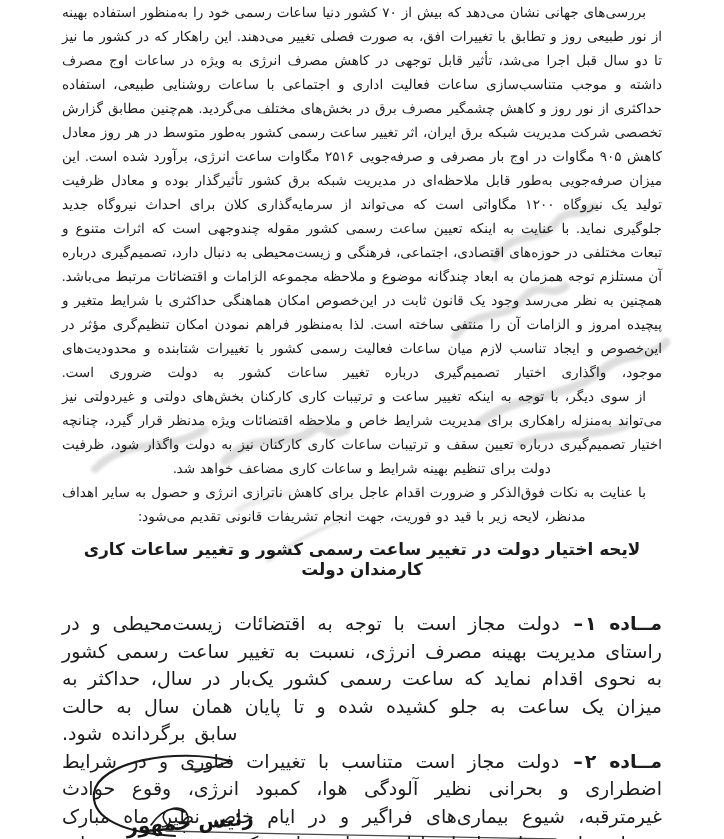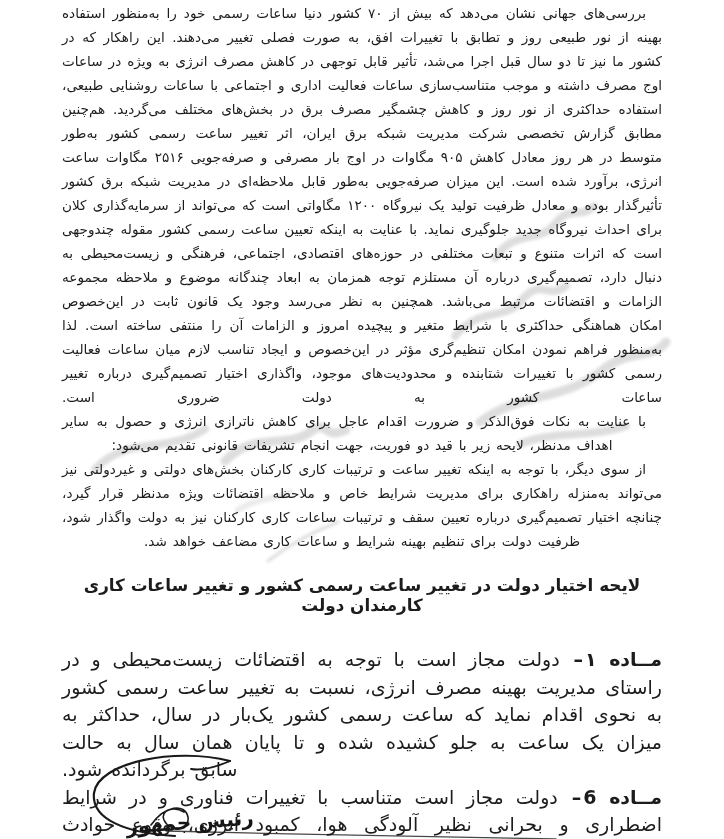--- a/index.html
+++ b/index.html
@@ -20,26 +20,26 @@
     z-index: 2;
     padding: 1px 62px 0 62px;
   }
   .body-par {
     margin: 0;
     font-size: 13.6px;
     line-height: 24px;
     text-align: justify;
     word-spacing: 1.5px;
   }
-  .indent { text-indent: 16px; }
+  .indent { text-indent: 16px; font-family: Liberation Serif, serif; }
   .justify-all { text-align-last: justify; }
   .center-last { text-align-last: center; }
   .left-last { text-align-last: left; }
   .bill-title {
-    margin: 22px 0 31px 0;
+    margin: 10px 0 31px 0;
     font-size: 16.8px;
     font-weight: 700;
     text-align: center;
     letter-spacing: 0;
   }
   .article {
     margin: 0;
     font-size: 19px;
     line-height: 27.5px;
     text-align: justify;
@@ -86,33 +86,33 @@
       <path d="M95,469 C130,434 166,455 205,429" stroke-width="8"></path>
       <path d="M268,561 C294,541 320,529 338,522" stroke-width="3"></path>
       <path d="M238,510 C258,497 276,500 290,492" stroke-width="6" opacity="0.6"></path>
     </g>
   </svg>
 
   <div class="content">
 
     <p class="body-par indent justify-all">بررسی‌های جهانی نشان می‌دهد که بیش از ۷۰ کشور دنیا ساعات رسمی خود را به‌منظور استفاده بهینه از نور طبیعی روز و تطابق با تغییرات افق، به صورت فصلی تغییر می‌دهند. این راهکار که در کشور ما نیز تا دو سال قبل اجرا می‌شد، تأثیر قابل توجهی در کاهش مصرف انرژی به ویژه در ساعات اوج مصرف داشته و موجب متناسب‌سازی ساعات فعالیت اداری و اجتماعی با ساعات روشنایی طبیعی، استفاده حداکثری از نور روز و کاهش چشمگیر مصرف برق در بخش‌های مختلف می‌گردید. هم‌چنین مطابق گزارش تخصصی شرکت مدیریت شبکه برق ایران، اثر تغییر ساعت رسمی کشور به‌طور متوسط در هر روز معادل کاهش ۹۰۵ مگاوات در اوج بار مصرفی و صرفه‌جویی ۲۵۱۶ مگاوات ساعت انرژی، برآورد شده است. این میزان صرفه‌جویی به‌طور قابل ملاحظه‌ای در مدیریت شبکه برق کشور تأثیرگذار بوده و معادل ظرفیت تولید یک نیروگاه ۱۲۰۰ مگاواتی است که می‌تواند از سرمایه‌گذاری کلان برای احداث نیروگاه جدید جلوگیری نماید. با عنایت به اینکه تعیین ساعت رسمی کشور مقوله چندوجهی است که اثرات متنوع و تبعات مختلفی در حوزه‌های اقتصادی، اجتماعی، فرهنگی و زیست‌محیطی به دنبال دارد، تصمیم‌گیری درباره آن مستلزم توجه همزمان به ابعاد چندگانه موضوع و ملاحظه مجموعه الزامات و اقتضائات مرتبط می‌باشد. همچنین به نظر می‌رسد وجود یک قانون ثابت در این‌خصوص امکان هماهنگی حداکثری با شرایط متغیر و پیچیده امروز و الزامات آن را منتفی ساخته است. لذا به‌منظور فراهم نمودن امکان تنظیم‌گری مؤثر در این‌خصوص و ایجاد تناسب لازم میان ساعات فعالیت رسمی کشور با تغییرات شتابنده و محدودیت‌های موجود، واگذاری اختیار تصمیم‌گیری درباره تغییر ساعات کشور به دولت ضروری است.</p>
 
+    <p class="body-par indent center-last">از سوی دیگر، با توجه به اینکه تغییر ساعت و ترتیبات کاری کارکنان بخش‌های دولتی و غیردولتی نیز می‌تواند به‌منزله راهکاری برای مدیریت شرایط خاص و ملاحظه اقتضائات ویژه مدنظر قرار گیرد، چنانچه اختیار تصمیم‌گیری درباره تعیین سقف و ترتیبات ساعات کاری کارکنان نیز به دولت واگذار شود، ظرفیت دولت برای تنظیم بهینه شرایط و ساعات کاری مضاعف خواهد شد.</p>
+
     <p class="body-par indent center-last">با عنایت به نکات فوق‌الذکر و ضرورت اقدام عاجل برای کاهش ناترازی انرژی و حصول به سایر اهداف مدنظر، لایحه زیر با قید دو فوریت، جهت انجام تشریفات قانونی تقدیم می‌شود:</p>
-
-    <p class="body-par indent center-last">از سوی دیگر، با توجه به اینکه تغییر ساعت و ترتیبات کاری کارکنان بخش‌های دولتی و غیردولتی نیز می‌تواند به‌منزله راهکاری برای مدیریت شرایط خاص و ملاحظه اقتضائات ویژه مدنظر قرار گیرد، چنانچه اختیار تصمیم‌گیری درباره تعیین سقف و ترتیبات ساعات کاری کارکنان نیز به دولت واگذار شود، ظرفیت دولت برای تنظیم بهینه شرایط و ساعات کاری مضاعف خواهد شد.</p>
 
     <h1 class="bill-title">لایحه اختیار دولت در تغییر ساعت رسمی کشور و تغییر ساعات کاری کارمندان دولت</h1>
 
     <p class="article left-last">
       <span class="article-label">مــاده ۱</span><span class="article-dash">–</span>
       <span class="article-text">دولت مجاز است با توجه به اقتضائات زیست‌محیطی و در راستای مدیریت بهینه مصرف انرژی، نسبت به تغییر ساعت رسمی کشور به نحوی اقدام نماید که ساعت رسمی کشور یک‌بار در سال، حداکثر به میزان یک ساعت به جلو کشیده شده و تا پایان همان سال به حالت سابق برگردانده شود.</span>
     </p>
 
     <p class="article center-last">
-      <span class="article-label">مــاده 6</span><span class="article-dash">–</span>
+      <span class="article-label">مــاده ۲</span><span class="article-dash">–</span>
       <span class="article-text">دولت مجاز است متناسب با تغییرات فناوری و در شرایط اضطراری و بحرانی نظیر آلودگی هوا، کمبود انرژی، وقوع حوادث غیرمترقبه، شیوع بیماری‌های فراگیر و در ایام خاص نظیر ماه مبارک رمضان، با پیشنهاد سازمان اداری و استخدامی کشور، سقف و ترتیبات ساعات کاری کارکنان بخش دولتی و غیردولتی را تعیین نماید.</span>
     </p>
 
   </div>
 
   <div class="signature-block">
     <svg width="530" height="93" viewBox="0 0 530 93" aria-hidden="false">
       <g fill="none" stroke="#1a1a1a" stroke-linecap="round">
 
         <path d="M182,15 C128,1 50,16 46,47 C43,73 77,87 127,90" stroke-width="2.2"></path>

